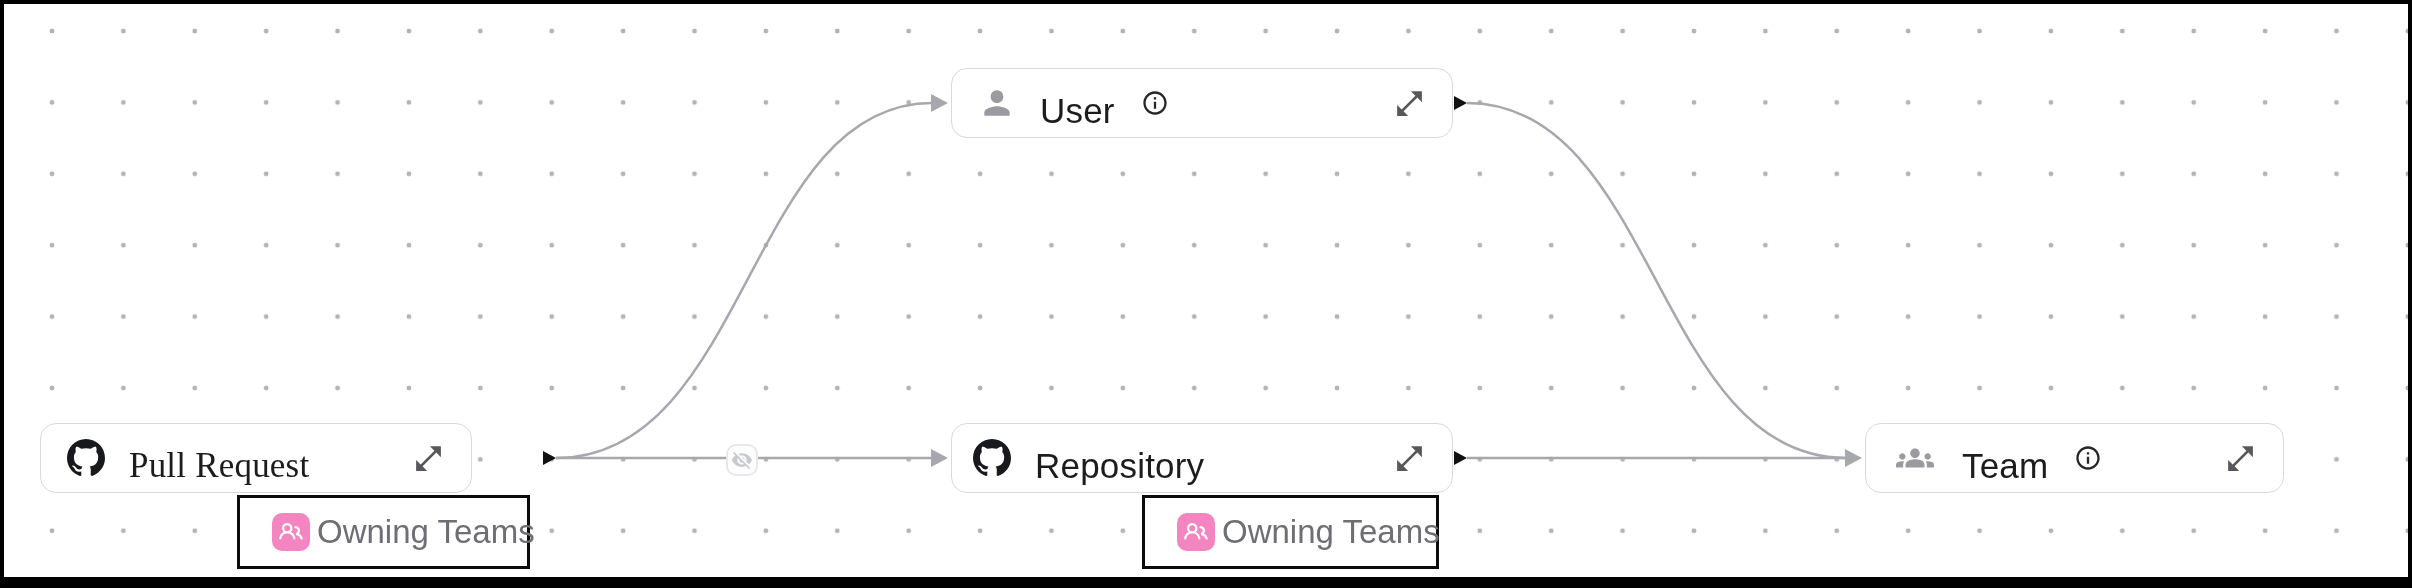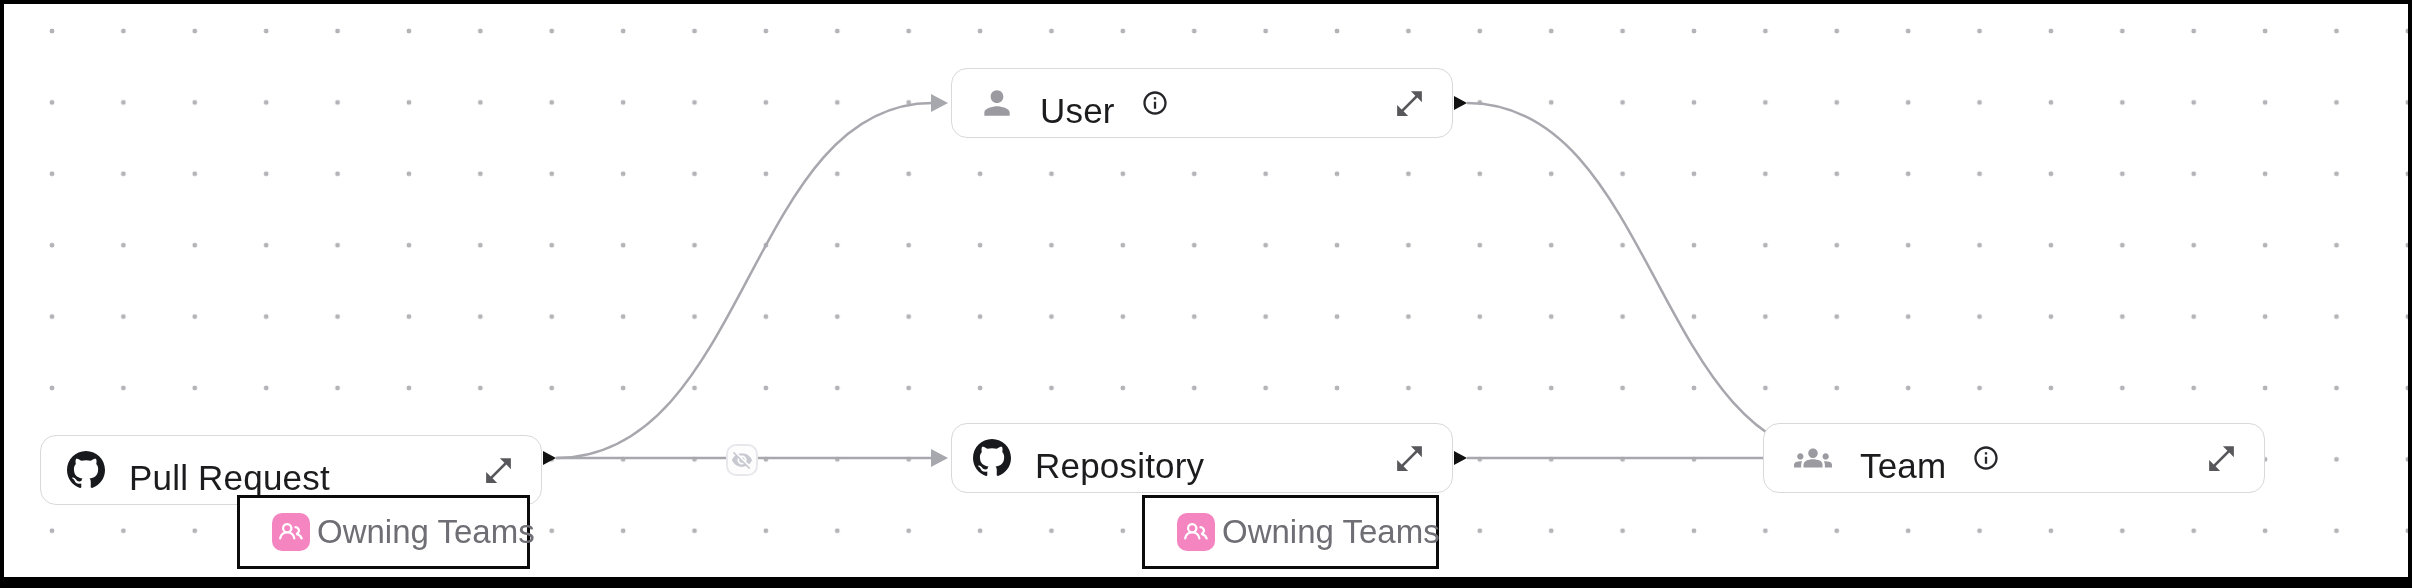--- a/index.html
+++ b/index.html
@@ -70,21 +70,21 @@
     </svg>
 
     <div class="edge-badge">
       <span style="display:flex;">
         <svg width="22" height="22" viewBox="0 0 24 24" fill="#c9c9d2">
           <path d="M12 7c2.76 0 5 2.24 5 5 0 .65-.13 1.26-.36 1.83l2.92 2.92c1.51-1.26 2.7-2.89 3.43-4.75-1.73-4.39-6-7.5-11-7.5-1.4 0-2.74.25-3.98.7l2.16 2.16C10.74 7.13 11.35 7 12 7zM2 4.27l2.28 2.28.46.46C3.08 8.3 1.78 10.02 1 12c1.73 4.39 6 7.5 11 7.5 1.55 0 3.03-.3 4.38-.84l.42.42L19.73 22 21 20.73 3.27 3 2 4.27zM7.53 9.8l1.55 1.55c-.05.21-.08.43-.08.65 0 1.66 1.34 3 3 3 .22 0 .44-.03.65-.08l1.55 1.55c-.67.33-1.41.53-2.2.53-2.76 0-5-2.24-5-5 0-.79.2-1.53.53-2.2zm4.31-.78 3.15 3.15.02-.16c0-1.66-1.34-3-3-3l-.17.01z"></path>
         </svg>
       </span>
     </div>
 
-    <div class="node" style="left:36px;top:431px;width:502px;">
+    <div class="node" style="left:36px;top:419px;width:432px;font-family:Liberation Serif, serif;">
       <span class="nicon">
         <svg width="38" height="38" viewBox="0 0 16 16" fill="#17191d">
           <path d="M8 0C3.58 0 0 3.58 0 8c0 3.54 2.29 6.53 5.47 7.59.4.07.55-.17.55-.38 0-.19-.01-.82-.01-1.49-2.01.37-2.53-.49-2.69-.94-.09-.23-.48-.94-.82-1.13-.28-.15-.68-.52-.01-.53.63-.01 1.08.58 1.23.82.72 1.21 1.87.87 2.33.66.07-.52.28-.87.51-1.07-1.78-.2-3.64-.89-3.64-3.95 0-.87.31-1.59.82-2.15-.08-.2-.36-1.02.08-2.12 0 0 .67-.21 2.2.82.64-.18 1.32-.27 2-.27s1.36.09 2 .27c1.53-1.04 2.2-.82 2.2-.82.44 1.1.16 1.92.08 2.12.51.56.82 1.27.82 2.15 0 3.07-1.87 3.75-3.65 3.95.29.25.54.73.54 1.48 0 1.07-.01 1.93-.01 2.2 0 .21.15.46.55.38A8.01 8.01 0 0 0 16 8c0-4.42-3.58-8-8-8z"></path>
         </svg>
       </span>
       <span class="nlabel">Pull Request</span>
       <span class="expand">
         <svg width="33" height="33" viewBox="0 0 24 24" fill="#58585c">
           <path d="M21 11V3h-8l3.29 3.29-10 10L3 13v8h8l-3.29-3.29 10-10L21 11z"></path>
         </svg>
@@ -117,21 +117,21 @@
         </svg>
       </span>
       <span class="nlabel">Repository</span>
       <span class="expand">
         <svg width="33" height="33" viewBox="0 0 24 24" fill="#58585c">
           <path d="M21 11V3h-8l3.29 3.29-10 10L3 13v8h8l-3.29-3.29 10-10L21 11z"></path>
         </svg>
       </span>
     </div>
 
-    <div class="node" style="left:1759px;top:419px;width:502px;">
+    <div class="node" style="left:1861px;top:419px;width:419px;">
       <span class="nicon">
         <svg width="46" height="38" viewBox="0 0 24 24" fill="#9a9aa0">
           <path d="M12 12.75c1.63 0 3.07.39 4.24.9 1.08.48 1.76 1.56 1.76 2.73V18H6v-1.61c0-1.18.68-2.26 1.76-2.73 1.17-.52 2.61-.91 4.24-.91zM4 13c1.1 0 2-.9 2-2s-.9-2-2-2-2 .9-2 2 .9 2 2 2zm1.13 1.1c-.37-.06-.74-.1-1.13-.1-.99 0-1.93.21-2.78.58C.48 14.9 0 15.62 0 16.43V18h4.5v-1.61c0-.83.23-1.61.63-2.29zM20 13c1.1 0 2-.9 2-2s-.9-2-2-2-2 .9-2 2 .9 2 2 2zm4 3.43c0-.81-.48-1.53-1.22-1.85-.85-.37-1.79-.58-2.78-.58-.39 0-.76.04-1.13.1.4.68.63 1.46.63 2.29V18H24v-1.57zM12 6c1.66 0 3 1.34 3 3s-1.34 3-3 3-3-1.34-3-3 1.34-3 3-3z"></path>
         </svg>
       </span>
       <span class="nlabel">Team</span>
       <span class="info">
         <svg width="28" height="28" viewBox="0 0 24 24" fill="#26262a">
           <path d="M11 7h2v2h-2zm0 4h2v6h-2zm1-9C6.48 2 2 6.48 2 12s4.48 10 10 10 10-4.48 10-10S17.52 2 12 2zm0 18c-4.41 0-8-3.59-8-8s3.59-8 8-8 8 3.59 8 8-3.59 8-8 8z"></path>
         </svg>

